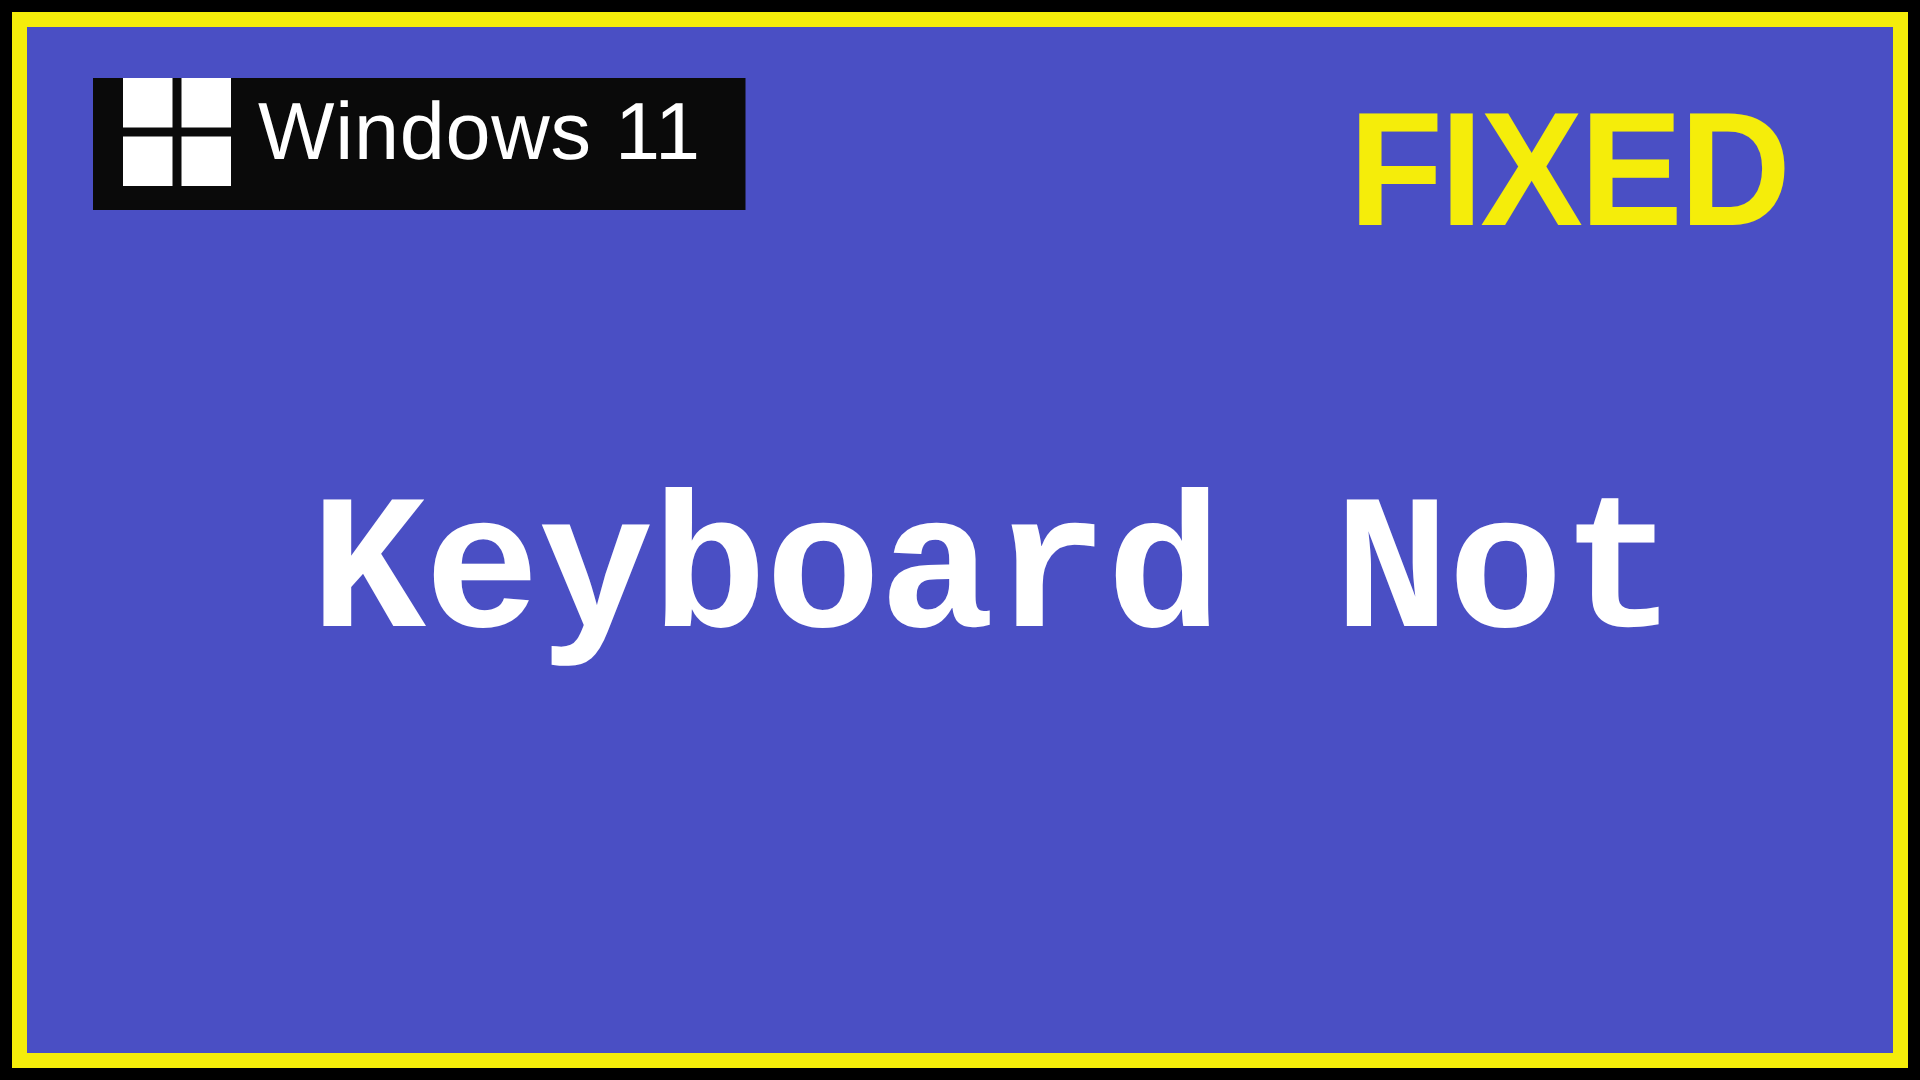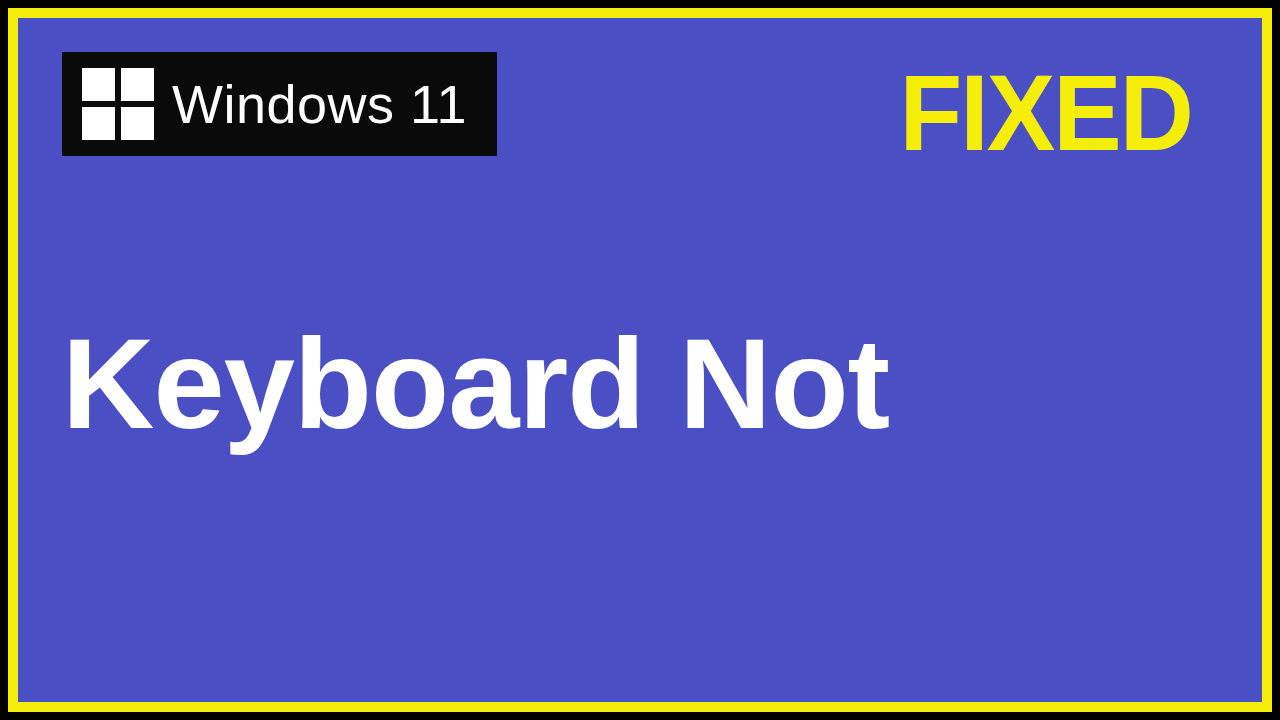--- a/index.html
+++ b/index.html
@@ -21,21 +21,21 @@
       right: 8px;
       bottom: 8px;
       border: 10px solid #f5ed0a;
       background: #4a4fc4;
     }
     .badge {
       position: absolute;
       top: 34px;
       left: 44px;
       background: #0a0a0a;
-      padding: 16px 30px 16px 20px;
+      padding: 0 30px 16px 20px;
       display: flex;
       align-items: center;
       gap: 18px;
     }
     .win-logo {
       width: 72px;
       height: 72px;
       display: grid;
       grid-template-columns: 1fr 1fr;
       grid-template-rows: 1fr 1fr;
@@ -61,23 +61,23 @@
       letter-spacing: -2px;
       font-family: Arial, sans-serif;
       transform: scaleX(0.95);
       transform-origin: right;
     }
     .main-text {
       position: absolute;
       top: 280px;
       left: 0;
       right: 0;
-      text-align: left;
+      text-align: center;
       color: #fff;
-      font-family: Liberation Sans, sans-serif;
+      font-family: Liberation Mono, monospace;
       font-size: 128px;
       font-weight: 700;
       line-height: 1.35;
       letter-spacing: -1px;
       padding-left: 44px;
     }
   </style>
 </head>
 <body>
 

